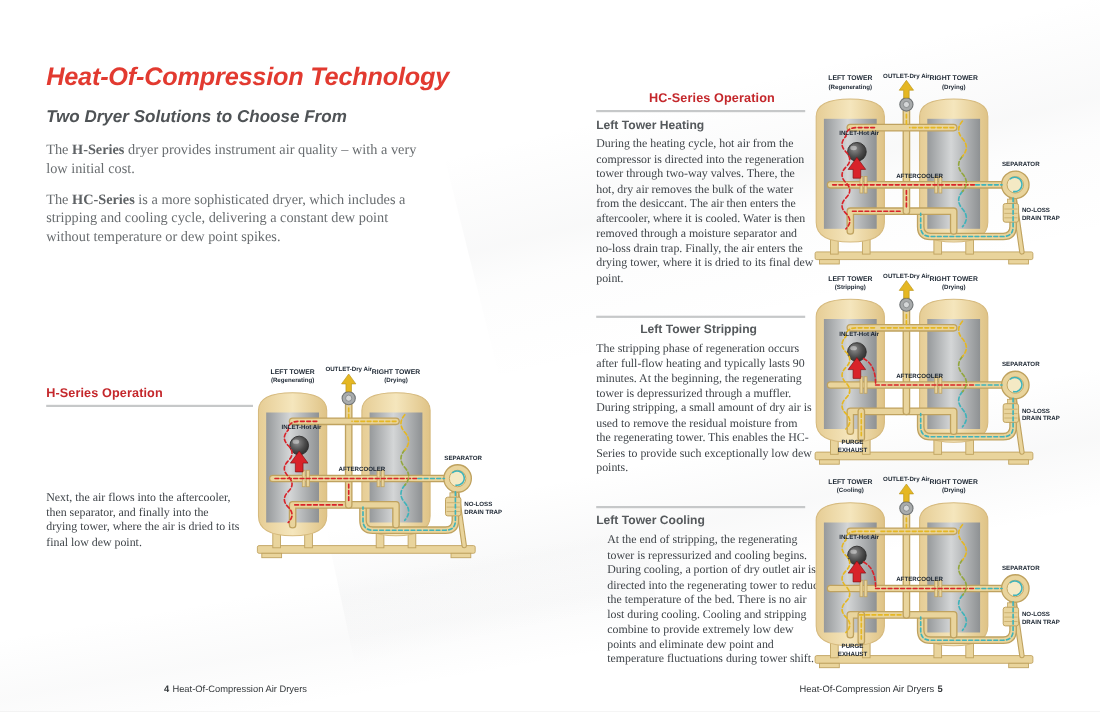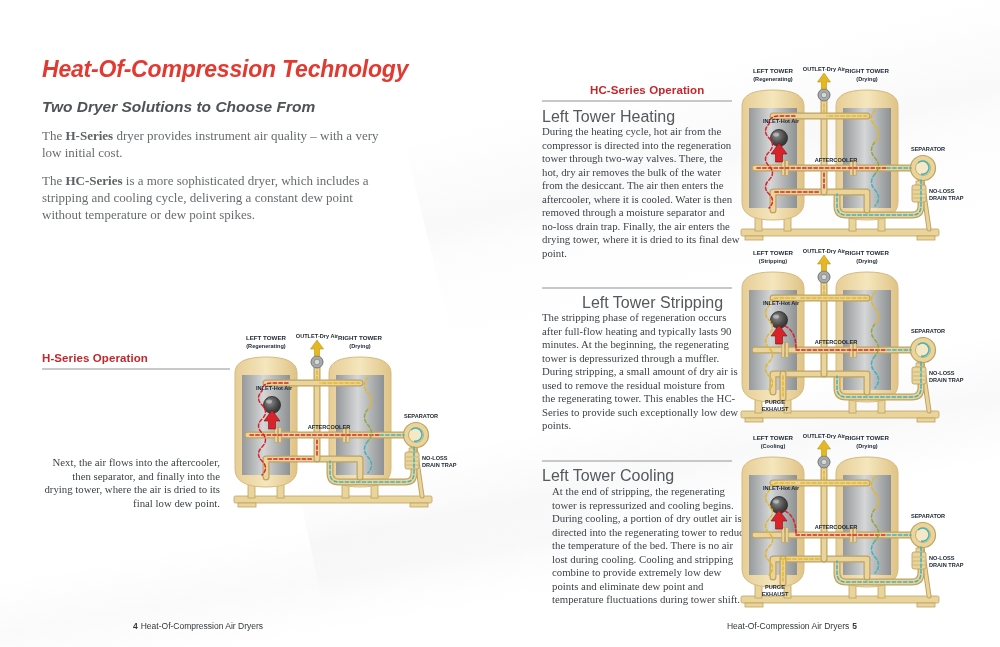--- a/index.html
+++ b/index.html
@@ -17,40 +17,40 @@
   .title{left:42px;top:36px;font-size:23px;font-style:italic;font-weight:bold;
          color:#e23a30;letter-spacing:-0.2px;margin-top:20px;}
   .subtitle{left:42px;top:98px;font-size:15.5px;font-style:italic;color:#4f5356;font-weight:bold;}
   .intro{left:42px;width:345px;margin:0;font-family:"Liberation Serif",serif;
          font-size:13px;line-height:17px;color:#686c6f;}
   .intro b{color:#5e6265;}
   .p1{top:127px;} .p2{top:172px;} .p3{top:229px;}
 
   .red-head{font-size:11.5px;font-weight:bold;color:#c4272b;letter-spacing:0.1px;}
   .rule{height:2px;background:#c6c8c9;}
-  .sec-title{font-size:16px;font-weight:normal;color:#55595c;}
+  .sec-title{font-size:11px;font-weight:bold;color:#55595c;}
   .sec-body{margin:0;font-family:"Liberation Serif",serif;font-size:10.8px;
             line-height:13.5px;color:#3e4348;}
 
   .hseries-head{left:42px;top:352px;}
   .hseries-rule{left:42px;top:368px;width:188px;}
   .hseries-p1{left:42px;top:377px;width:178px;}
-  .hseries-p2{left:42px;top:456px;width:178px;text-align:right;}
+  .hseries-p2{left:42px;top:446px;width:178px;}
 
   .hc-head{left:542px;top:84px;padding-left:48px;}
   .hc-rule{left:542px;top:100px;width:190px;}
   .s0-title{left:542px;top:108px;} .s0-body{left:542px;top:125px;width:198px;}
   .s1-rule{left:542px;top:287px;width:190px;}
   .s1-title{left:542px;top:294px;padding-left:40px;} .s1-body{left:542px;top:311px;width:198px;}
   .s2-rule{left:542px;top:460px;width:190px;}
   .s2-title{left:542px;top:467px;} .s2-body{left:542px;top:485px;width:198px;margin-left:10px;}
 
   .footer{font-size:8.5px;color:#33373a;}
   .footer b{margin:0 3px;}
-  .footer-left{left:130px;top:621px;}
+  .footer-left{left:146px;top:621px;}
   .footer-right{left:660px;top:621px;width:200px;text-align:right;}
 
   .diag{width:230px;height:182px;}
   .d0{left:228px;top:331px;} .d1{left:735px;top:64px;}
   .d2{left:735px;top:246px;} .d3{left:735px;top:431px;}
   .diag svg{display:block;width:230px;height:182px;}
   .lbl{font-family:"Liberation Sans",sans-serif;font-weight:bold;font-size:6.2px;fill:#1b2531;}
   .lbl2{font-family:"Liberation Sans",sans-serif;font-weight:bold;font-size:5.6px;fill:#1b2531;}
 </style>
 </head>

